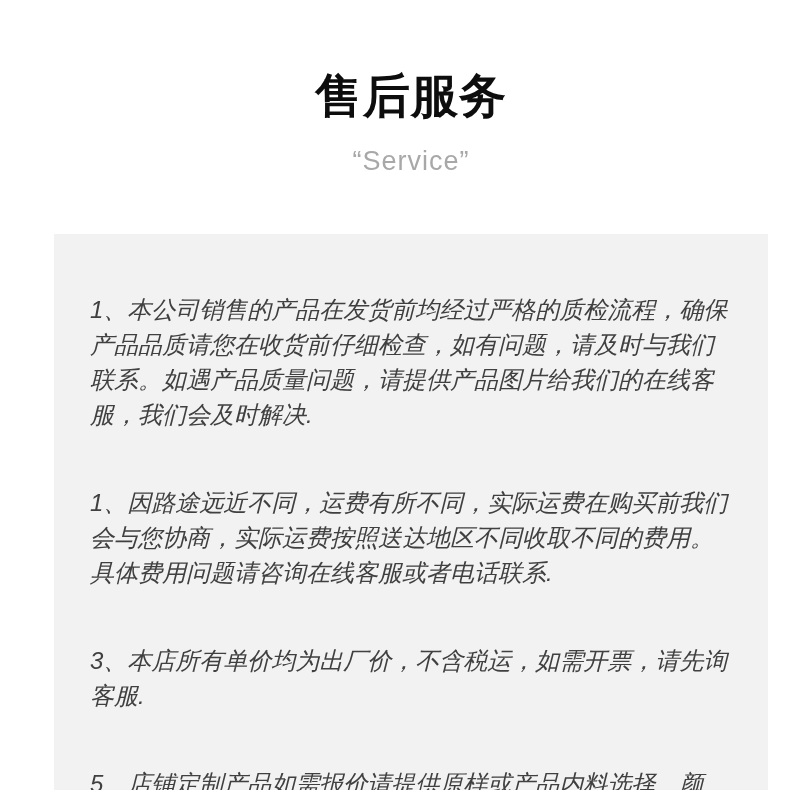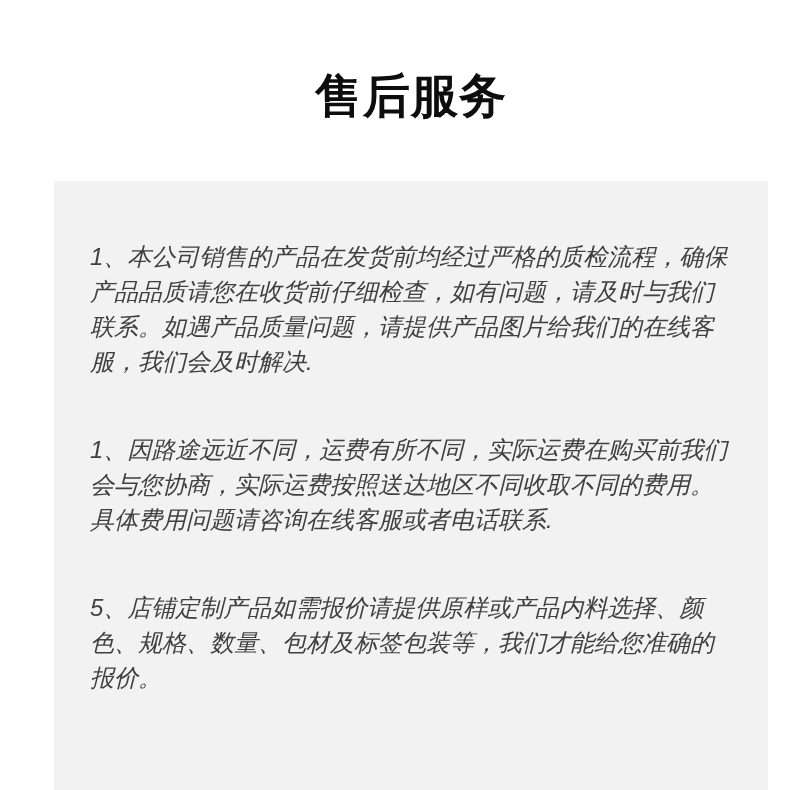--- a/index.html
+++ b/index.html
@@ -54,21 +54,23 @@
     margin-bottom: 0;
   }
 </style>
 </head>
 <body>
 
 <div class="page">
 
   <div class="header">
     <h1 class="page-title">售后服务</h1>
+    <div class="page-subtitle">“Service”</div>
   </div>
 
   <div class="notes-panel">
     <p class="note-paragraph">1、本公司销售的产品在发货前均经过严格的质检流程，确保产品品质请您在收货前仔细检查，如有问题，请及时与我们联系。如遇产品质量问题，请提供产品图片给我们的在线客服，我们会及时解决.</p>
     <p class="note-paragraph">1、因路途远近不同，运费有所不同，实际运费在购买前我们会与您协商，实际运费按照送达地区不同收取不同的费用。具体费用问题请咨询在线客服或者电话联系.</p>
+    <p class="note-paragraph">3、本店所有单价均为出厂价，不含税运，如需开票，请先询客服.</p>
     <p class="note-paragraph">5、店铺定制产品如需报价请提供原样或产品内料选择、颜色、规格、数量、包材及标签包装等，我们才能给您准确的报价。</p>
   </div>
 
 </div>
 
 </body></html>

